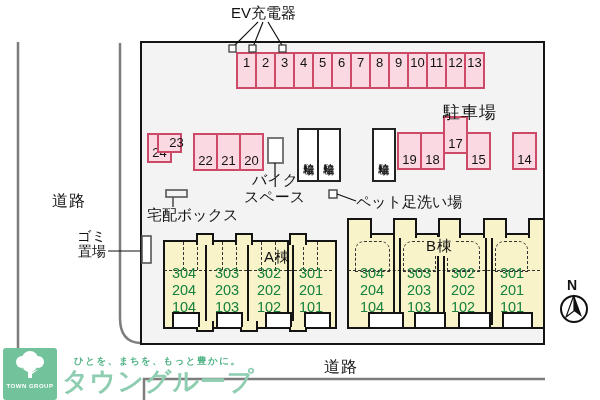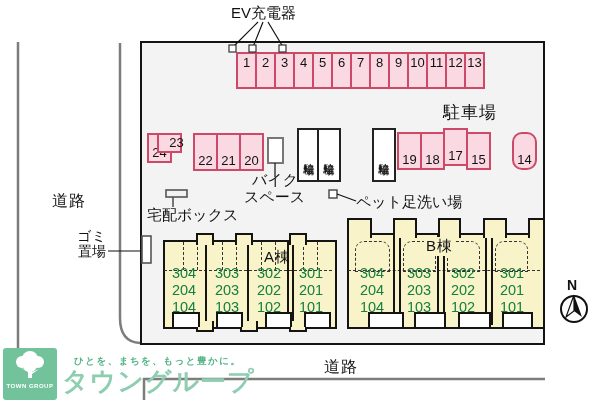--- a/index.html
+++ b/index.html
@@ -110,24 +110,24 @@
   <div class="stall bottom" style="left:147px;top:133px;width:25px;height:30px;">24</div>
   <div class="stall bottom" style="left:157px;top:133px;width:25px;height:20px;padding-left:14px;">23</div>
   <div class="stall bottom" style="left:193px;top:133px;width:25px;height:38px;">22</div>
   <div class="stall bottom" style="left:216px;top:133px;width:25px;height:38px;">21</div>
   <div class="stall bottom" style="left:239px;top:133px;width:25px;height:38px;">20</div>
 </div>
 
 <div>
   <div class="stall bottom" style="left:397px;top:132px;width:25px;height:38px;">19</div>
   <div class="stall bottom" style="left:420px;top:132px;width:25px;height:38px;">18</div>
-  <div class="stall bottom" style="left:443px;top:128px;width:25px;height:38px;">17</div>
+  <div class="stall bottom" style="left:443px;top:116px;width:25px;height:38px;">17</div>
   <div class="stall bottom" style="left:466px;top:132px;width:25px;height:38px;">16</div>
   <div class="stall bottom" style="left:466px;top:132px;width:25px;height:38px;">15</div>
-  <div class="stall bottom" style="left:512px;top:132px;width:25px;height:38px;border-radius:10px;">14</div>
+  <div class="stall bottom" style="left:512px;top:132px;width:25px;height:38px;">14</div>
 </div>
 
 <div class="cycle" style="left:297px;top:128px;width:20px;height:50px;">駐輪場</div>
 <div class="cycle" style="left:317px;top:128px;width:20px;height:50px;">駐輪場</div>
 <div class="cycle" style="left:372px;top:128px;width:20px;height:50px;">駐輪場</div>
 
 <div class="lbl" style="left:252px;top:171px;font-size:15px;">バイク</div>
 <div class="lbl" style="left:244px;top:188px;font-size:15px;">スペース</div>
 
 <div class="lbl" style="left:147px;top:206px;font-size:15px;font-family:Liberation Serif, serif;">宅配ボックス</div>

